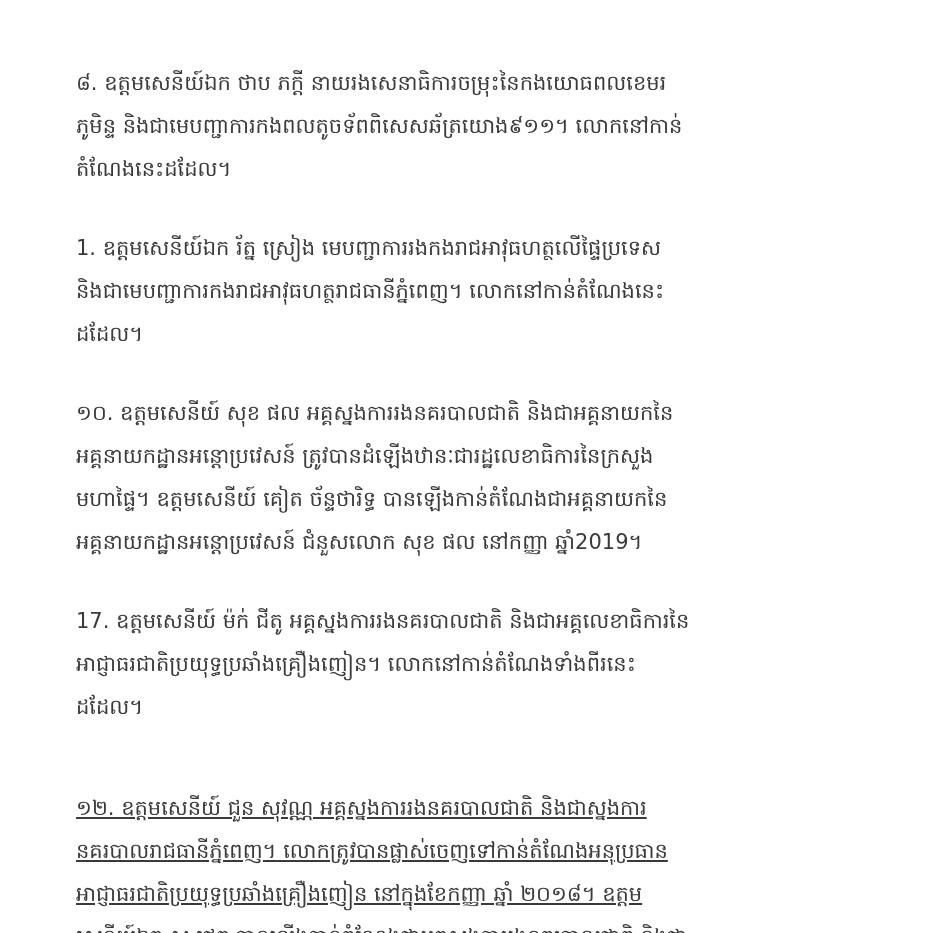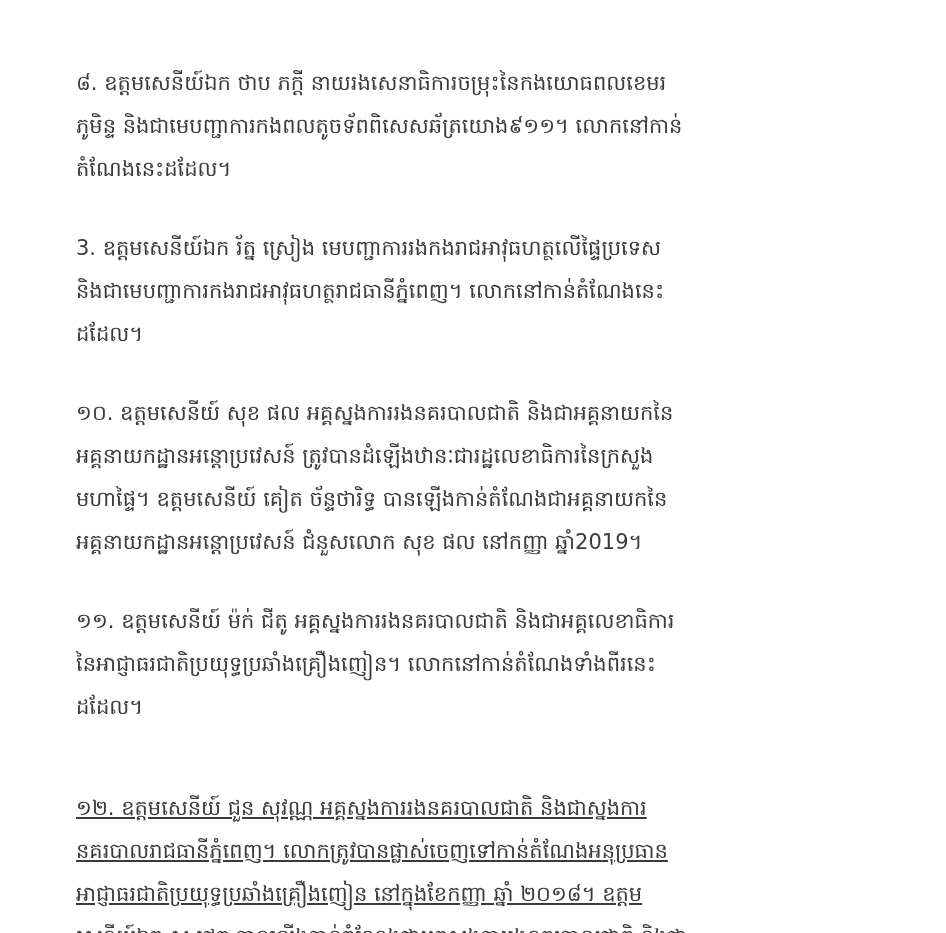--- a/index.html
+++ b/index.html
@@ -33,20 +33,20 @@
     margin-top: 58px;
     text-decoration: underline;
   }
 </style>
 </head>
 <body>
 
 <div class="page">
   <p class="para">៨. ឧត្តមសេនីយ៍ឯក ថាប ភក្ដី នាយរងសេនាធិការចម្រុះនៃកងយោធពលខេមរភូមិន្ទ និងជាមេបញ្ជាការកងពលតូចទ័ពពិសេសឆ័ត្រយោង៩១១។ លោកនៅកាន់តំណែងនេះដដែល។</p>
 
-  <p class="para">3. ឧត្តមសេនីយ៍ឯក រ័ត្ន ស្រៀង មេបញ្ជាការរងកងរាជអាវុធហត្ថលើផ្ទៃប្រទេស និងជាមេបញ្ជាការកងរាជអាវុធហត្ថរាជធានីភ្នំពេញ។ លោកនៅកាន់តំណែងនេះដដែល។</p>
+  <p class="para">1. ឧត្តមសេនីយ៍ឯក រ័ត្ន ស្រៀង មេបញ្ជាការរងកងរាជអាវុធហត្ថលើផ្ទៃប្រទេស និងជាមេបញ្ជាការកងរាជអាវុធហត្ថរាជធានីភ្នំពេញ។ លោកនៅកាន់តំណែងនេះដដែល។</p>
 
   <p class="para">១០. ឧត្តមសេនីយ៍ សុខ ផល អគ្គស្នងការរងនគរបាលជាតិ និងជាអគ្គនាយកនៃអគ្គនាយកដ្ឋានអន្តោប្រវេសន៍ ត្រូវបានដំឡើងឋានៈជារដ្ឋលេខាធិការនៃក្រសួងមហាផ្ទៃ។ ឧត្តមសេនីយ៍ គៀត ច័ន្ទថារិទ្ធ បានឡើងកាន់តំណែងជាអគ្គនាយកនៃអគ្គនាយកដ្ឋានអន្តោប្រវេសន៍ ជំនួសលោក សុខ ផល នៅកញ្ញា ឆ្នាំ2019។</p>
 
-  <p class="para">១១. ឧត្តមសេនីយ៍ ម៉ក់ ជីតូ អគ្គស្នងការរងនគរបាលជាតិ និងជាអគ្គលេខាធិការនៃអាជ្ញាធរជាតិប្រយុទ្ធប្រឆាំងគ្រឿងញៀន។ លោកនៅកាន់តំណែងទាំងពីរនេះដដែល។</p>
+  <p class="para">17. ឧត្តមសេនីយ៍ ម៉ក់ ជីតូ អគ្គស្នងការរងនគរបាលជាតិ និងជាអគ្គលេខាធិការនៃអាជ្ញាធរជាតិប្រយុទ្ធប្រឆាំងគ្រឿងញៀន។ លោកនៅកាន់តំណែងទាំងពីរនេះដដែល។</p>
 
   <p class="para gap-large">១២. ឧត្តមសេនីយ៍ ជួន សុវណ្ណ អគ្គស្នងការរងនគរបាលជាតិ និងជាស្នងការនគរបាលរាជធានីភ្នំពេញ។ លោកត្រូវបានផ្លាស់ចេញទៅកាន់តំណែងអនុប្រធានអាជ្ញាធរជាតិប្រយុទ្ធប្រឆាំងគ្រឿងញៀន នៅក្នុងខែកញ្ញា ឆ្នាំ ២០១៨។ ឧត្តមសេនីយ៍ឯក ស ថេត បានឡើងកាន់តំណែងជាអគ្គស្នងការរងនគរបាលជាតិ និងជាស្នងការនគរបាលរាជធានីភ្នំពេញ ជំនួសលោក ជួន សុវណ្ណ។</p>
 </div>
 
 </body></html>

